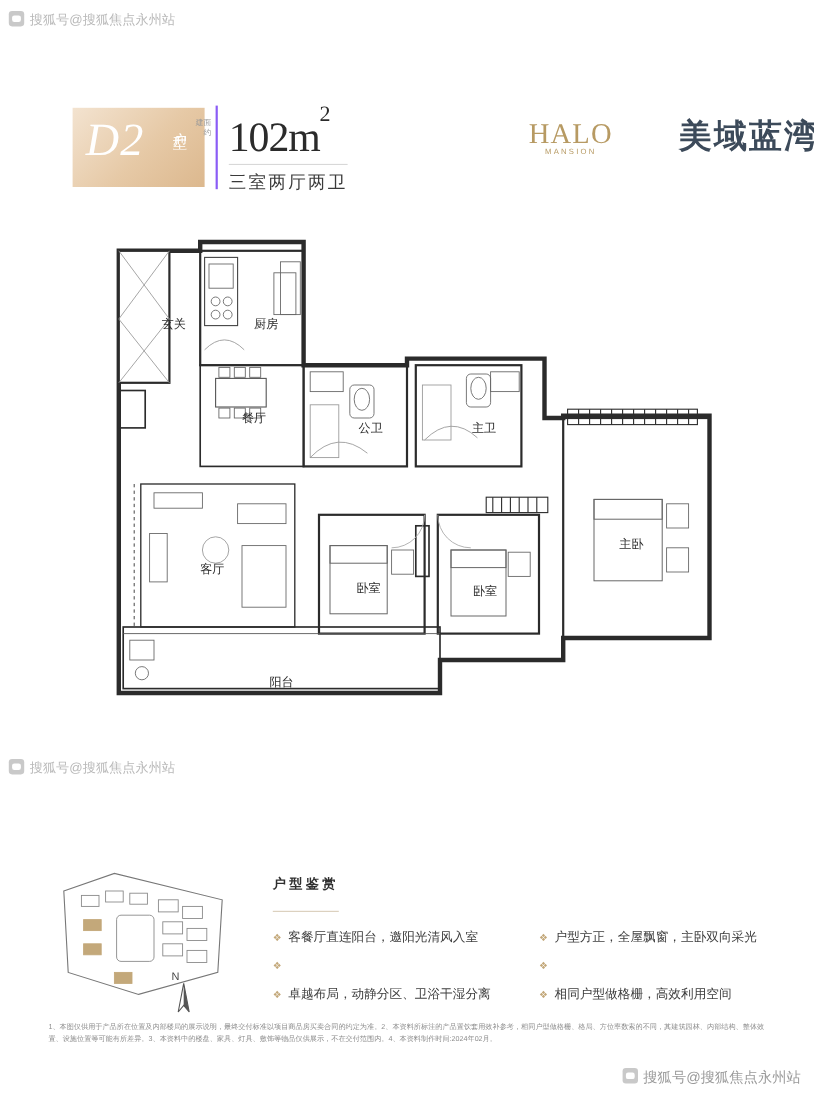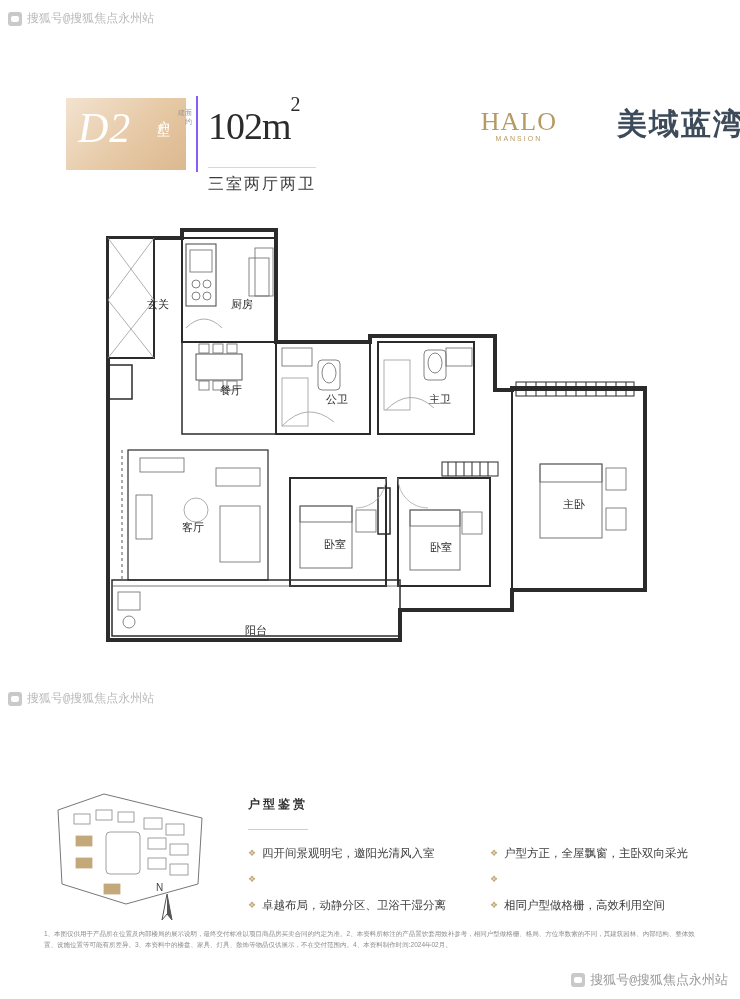--- a/index.html
+++ b/index.html
@@ -13,26 +13,24 @@
     position: relative;
     font-family: "Liberation Sans", sans-serif;
     color: #333;
     overflow: hidden;
   }
 
   
   .wm {
     position: absolute;
     display: flex;
-    align-items: center;
     gap: 5px;
     color: #b9b9b9;
     font-size: 12px;
     white-space: nowrap;
-    font-family: Liberation Mono, monospace;
   }
   .wm-top { left: 8px; top: 10px; }
   .wm-mid { left: 8px; top: 690px; }
   .wm-bot { right: 12px; bottom: 10px; color:#9a9a9a; font-size: 13px;}
   .wm-logo {
     width: 14px; height: 14px;
     border-radius: 3px;
     background: #c9c9c9;
     position: relative;
     flex: 0 0 auto;
@@ -97,21 +95,21 @@
     letter-spacing: -1px;
     line-height: 44px;
   }
   .area-main sup { font-size: 20px; top:-14px; position: relative;}
   .area-sub {
     font-size: 16px;
     color: #3a3a3a;
     letter-spacing: 2px;
     border-top: 1px solid #d8d8d8;
     padding-top: 6px;
-    margin-top: 19px;
+    margin-top: 1px;
   }
   .brand {
     position: absolute;
     right: 44px; top: 58px;
     display: flex;
     align-items: center;
     gap: 20px;
   }
   .brand-en {
     position: relative;
@@ -134,21 +132,21 @@
     font-size: 30px;
     color: #3c4a5a;
     letter-spacing: 2px;
     font-weight: bold;
     margin-left: 40px;
   }
 
   
   .plan {
     position: absolute;
-    left: 0; top: 210px;
+    left: 0; top: 200px;
     width: 740px; height: 480px;
   }
   .plan svg { display:block; }
 
   
   .bottom {
     position: absolute;
     left: 0; top: 780px;
     width: 740px;
   }
@@ -403,21 +401,21 @@
     </svg>
   </div>
 
   <div class="review">
     <div class="review-title">户型鉴赏</div>
     <div class="review-cols">
 
       <div class="review-col">
         <div class="review-item">
           <span class="bullet">❖</span>
-          <span>四开间景观明宅，邀阳光清风入室</span>
+          <span>客餐厅直连阳台，邀阳光清风入室</span>
         </div>
         <div class="review-item">
           <span class="bullet">❖</span>
         </div>
         <div class="review-item">
           <span class="bullet">❖</span>
           <span>卓越布局，动静分区、卫浴干湿分离</span>
         </div>
       </div>
 

